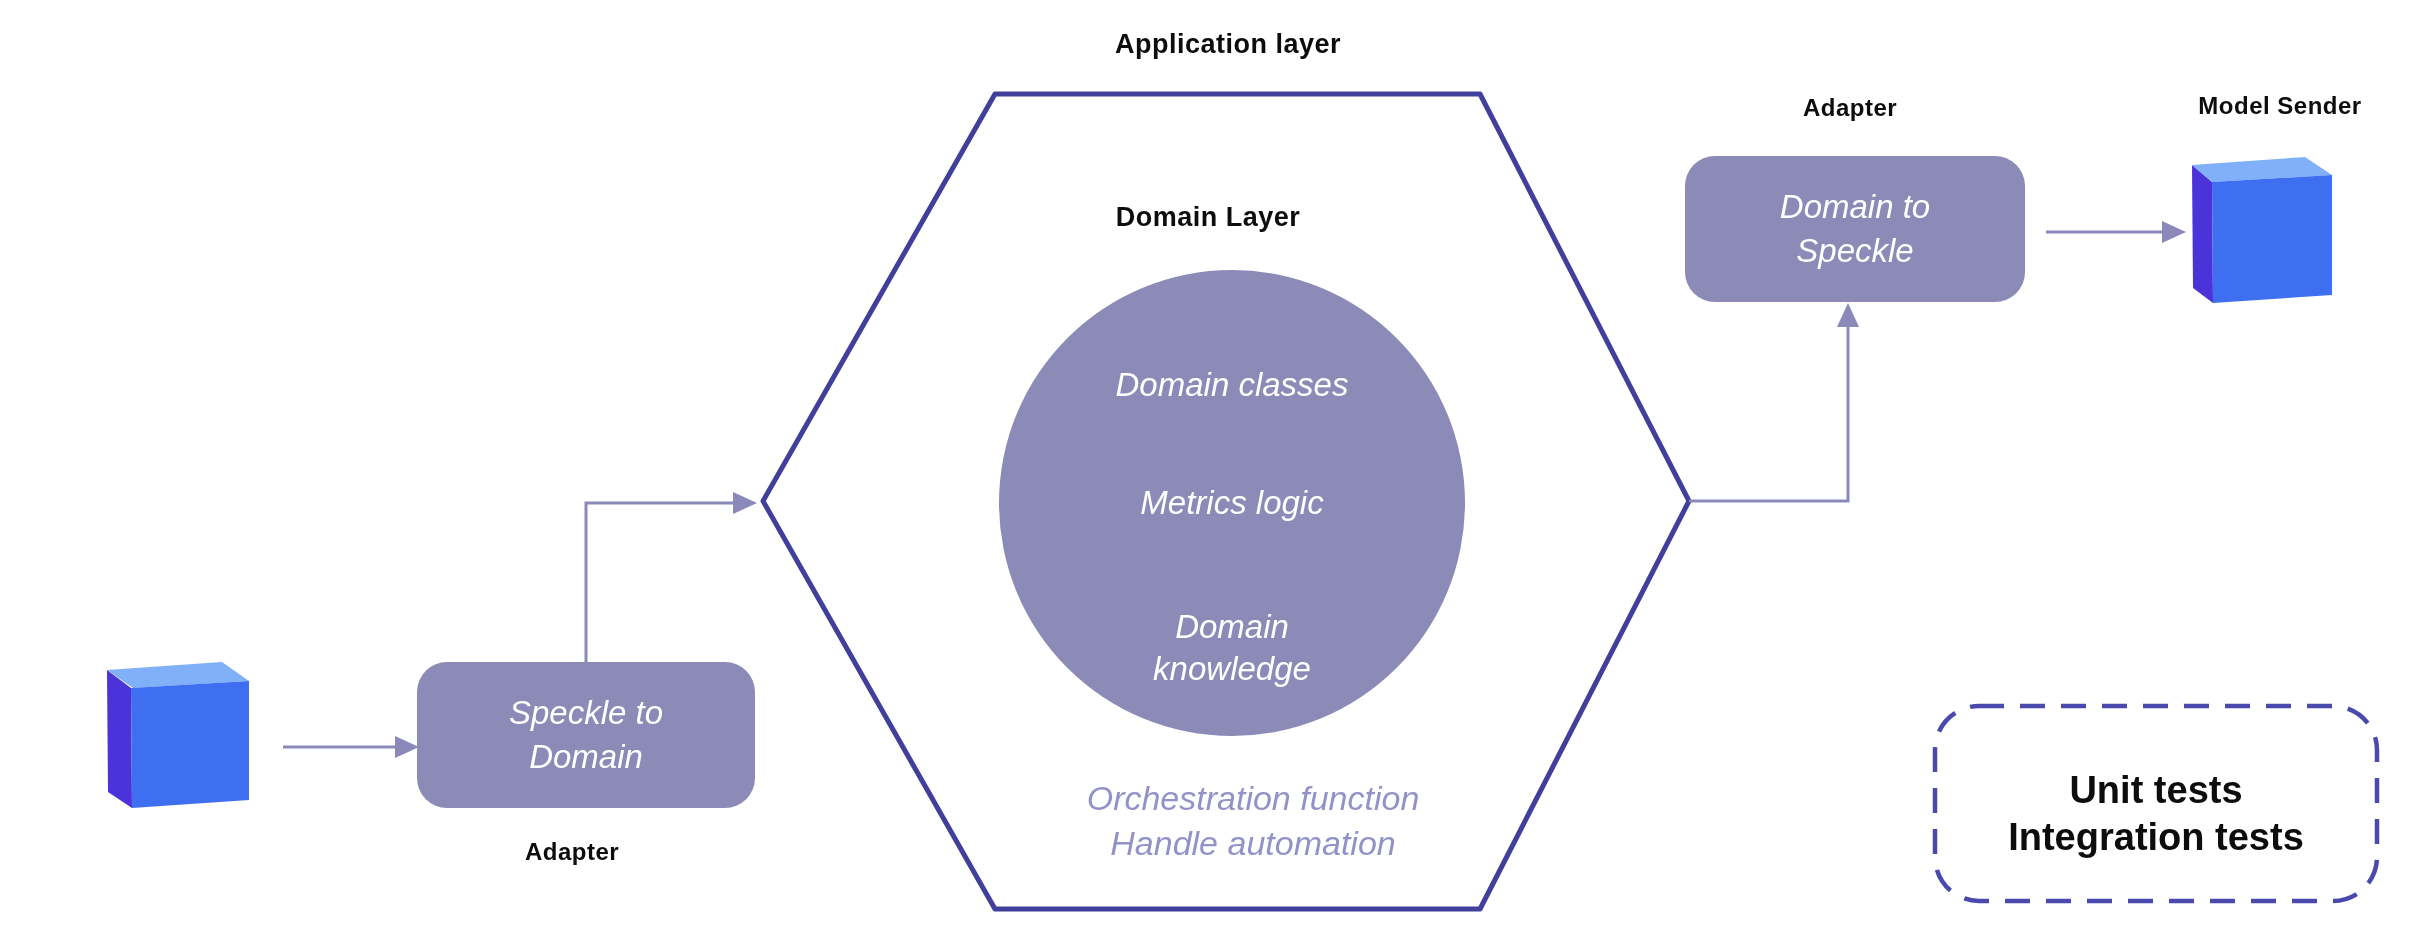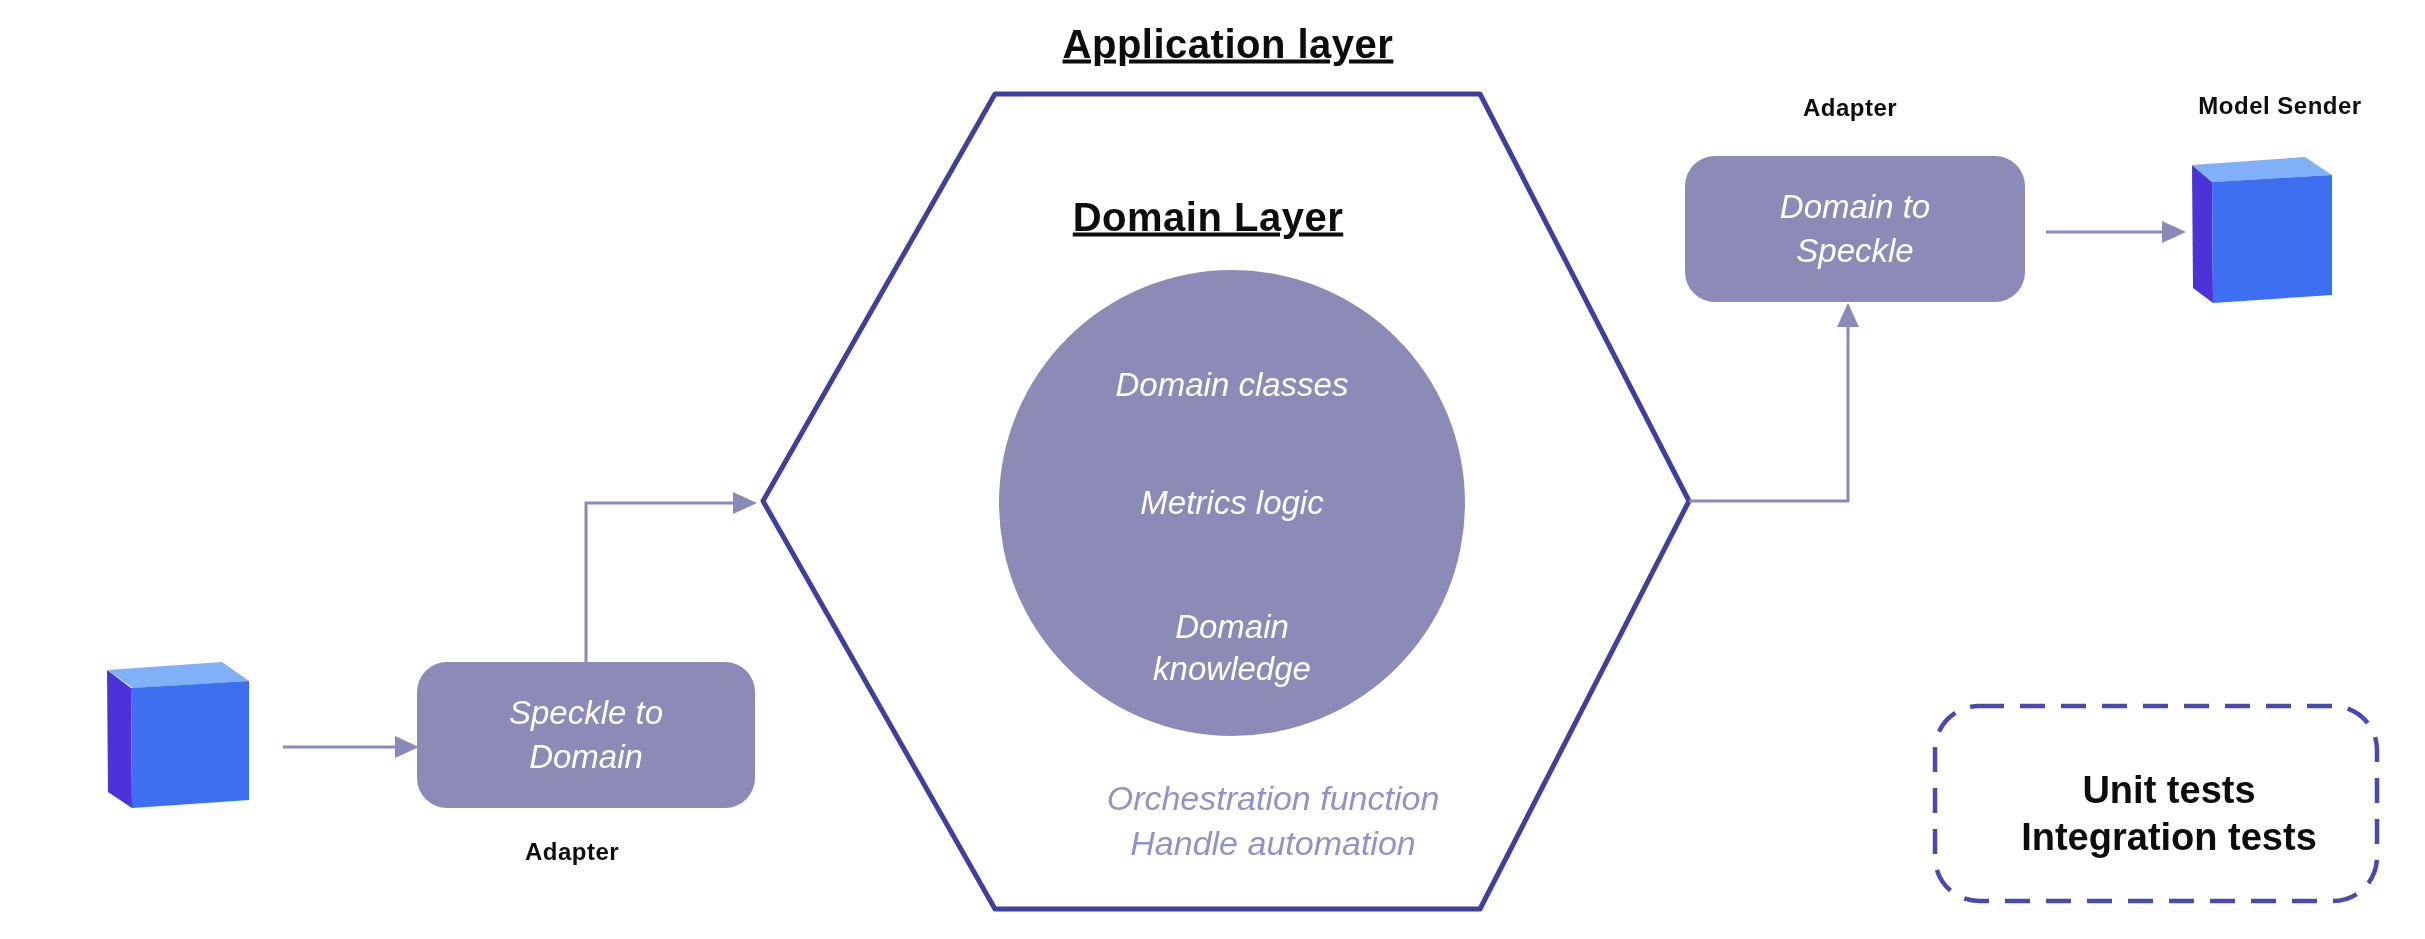--- a/index.html
+++ b/index.html
@@ -17,25 +17,24 @@
     left: 0; top: 0;
     width: 2425px; height: 939px;
   }
   .txt {
     position: absolute;
     transform: translate(-50%, -50%);
     text-align: center;
     white-space: nowrap;
   }
   .title {
-    font-size: 40px;
+    font-size: 27px;
     font-weight: 700;
     color: #0d0d10;
     letter-spacing: 0.5px;
-    text-decoration: underline;
   }
   .label {
     font-size: 24px;
     font-weight: 700;
     color: #0d0d10;
     letter-spacing: 0.5px;
   }
   .shape-text {
     font-style: italic;
     font-size: 33px;
@@ -47,21 +46,20 @@
     font-size: 33px;
     line-height: 42px;
     color: #ffffff;
     white-space: normal;
   }
   .muted-text {
     font-style: italic;
     font-size: 34px;
     line-height: 45px;
     color: #9392c8;
-    margin-left: 20px;
   }
   .tests-text {
     font-size: 38px;
     font-weight: 700;
     line-height: 47px;
     color: #0d0d10;
   }
 </style>
 </head>
 <body>
@@ -130,18 +128,18 @@
 
   <div class="txt label" style="left:1850px; top:108px;">Adapter</div>
 
   <div class="txt shape-text" style="left:1855px; top:229px;font-style:italic;">
     <div>Domain to</div>
     <div>Speckle</div>
   </div>
 
   <div class="txt label" style="left:2272px; top:106px;margin-left:8px;">Model Sender</div>
 
-  <div class="txt tests-text" style="left:2156px; top:814px;margin-left:13px;">
+  <div class="txt tests-text" style="left:2156px; top:814px;">
     <div>Unit tests</div>
     <div>Integration tests</div>
   </div>
 
 </div>
 
 </body></html>

